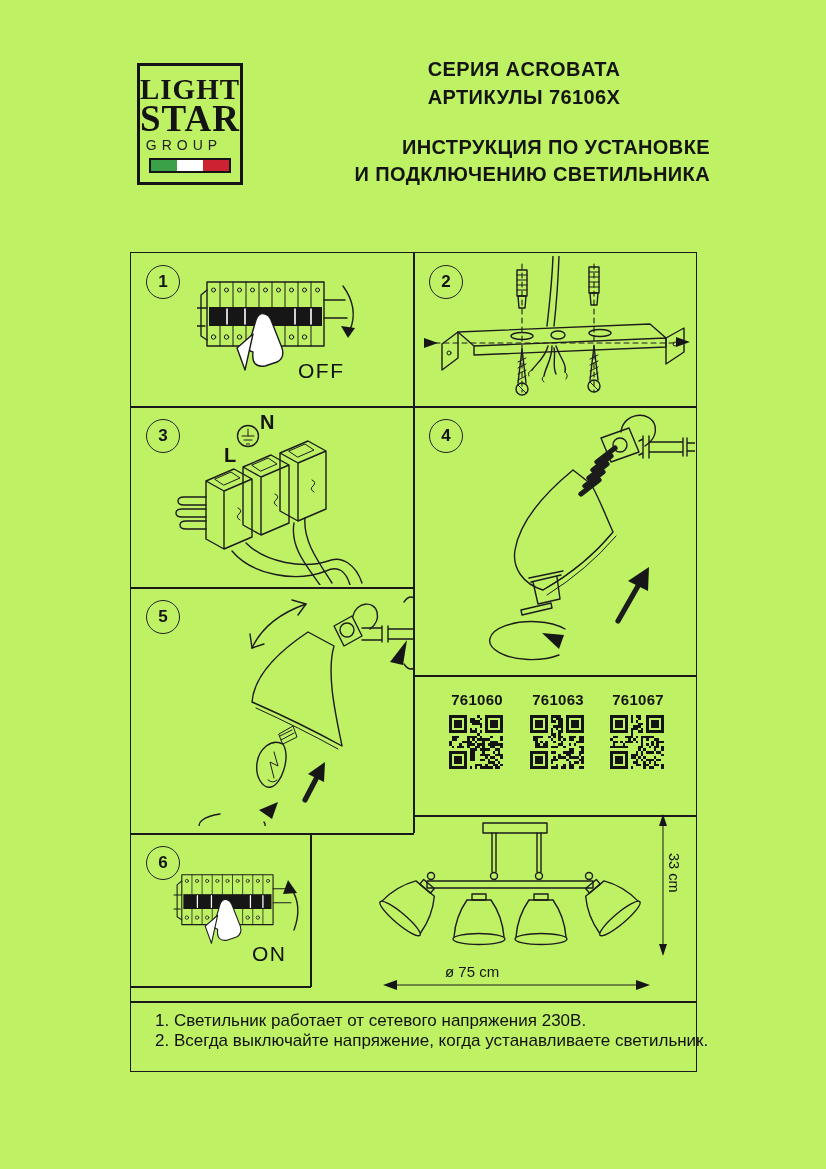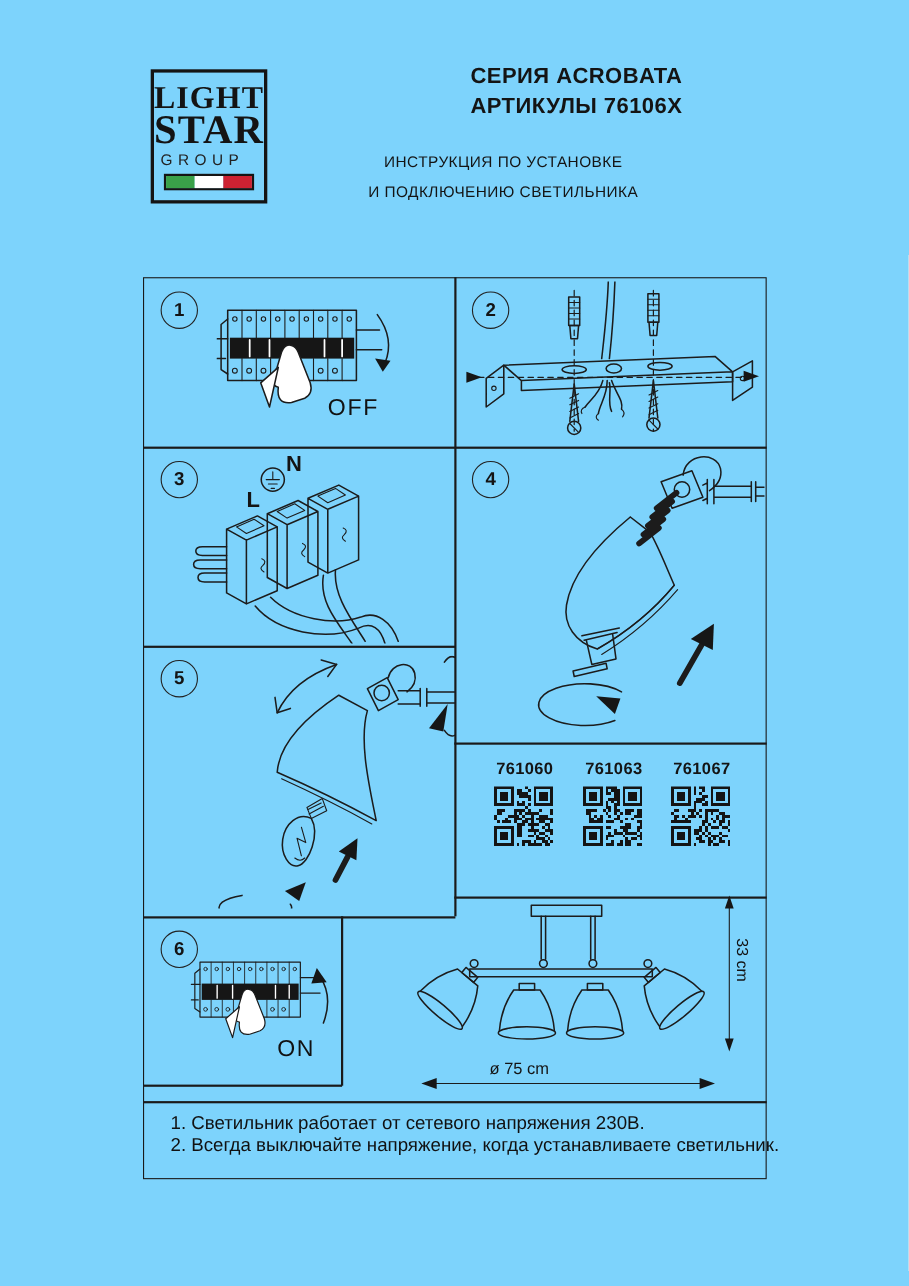--- a/index.html
+++ b/index.html
@@ -1,29 +1,29 @@
 <!DOCTYPE html>
 <html><head>
 <meta charset="utf-8">
 <style>
   html,body{margin:0;padding:0;background:#e8e8e8}
-  .page{position:relative;width:826px;height:1169px;background:#7dd3fc;margin:0 auto;
+  .page{position:relative;width:826px;height:1169px;background:#bef264;margin:0 auto;
         font-family:"Liberation Sans",sans-serif;color:#141414;overflow:hidden}
   
   .logo{position:absolute;left:137px;top:63px;width:106px;height:122px;border:3px solid #141414;
         display:flex;flex-direction:column;align-items:center;justify-content:center;box-sizing:border-box}
   .logo-word1{font-family:"Liberation Serif",serif;font-weight:bold;font-size:29px;line-height:27px;letter-spacing:1px}
   .logo-word2{font-family:"Liberation Serif",serif;font-weight:bold;font-size:37px;line-height:31px;letter-spacing:1px}
   .logo-word3{font-family:Liberation Sans, sans-serif;font-size:14px;letter-spacing:5px;margin:3px 17px 5px 5px;color:#222}
   .logo-flag{width:78px;height:11px;border:2px solid #141414;display:flex;box-sizing:content-box}
   .logo-flag span{flex:1}
   .hdr-series{position:absolute;left:350px;top:55px;width:348px;text-align:center;
               font-size:20px;font-weight:bold;line-height:28px;letter-spacing:.4px}
-  .hdr-title{position:absolute;left:205px;top:134px;width:505px;text-align:center;
-             font-size:14px;font-weight:normal;line-height:27px;letter-spacing:.4px}
+  .hdr-title{position:absolute;left:205px;top:134px;width:505px;text-align:right;
+             font-size:20px;font-weight:bold;line-height:27px;letter-spacing:.4px}
   
   .frame{position:absolute;left:130px;top:252px;width:567px;height:820px;border:1.6px solid #1a1a1a;box-sizing:border-box}
   .gline{position:absolute;background:#1a1a1a}
   .panel{position:absolute}
   .step-circle{position:absolute;left:16px;top:13px;width:32px;height:32px;border:1.6px solid #222;
                border-radius:50%;display:flex;align-items:center;justify-content:center;
                font-size:17px;font-weight:600}
   .io-label{position:absolute;font-size:21px;letter-spacing:1.5px;color:#111}
   .wire-label{position:absolute;font-size:20px;font-weight:bold}
   .art{position:absolute}

